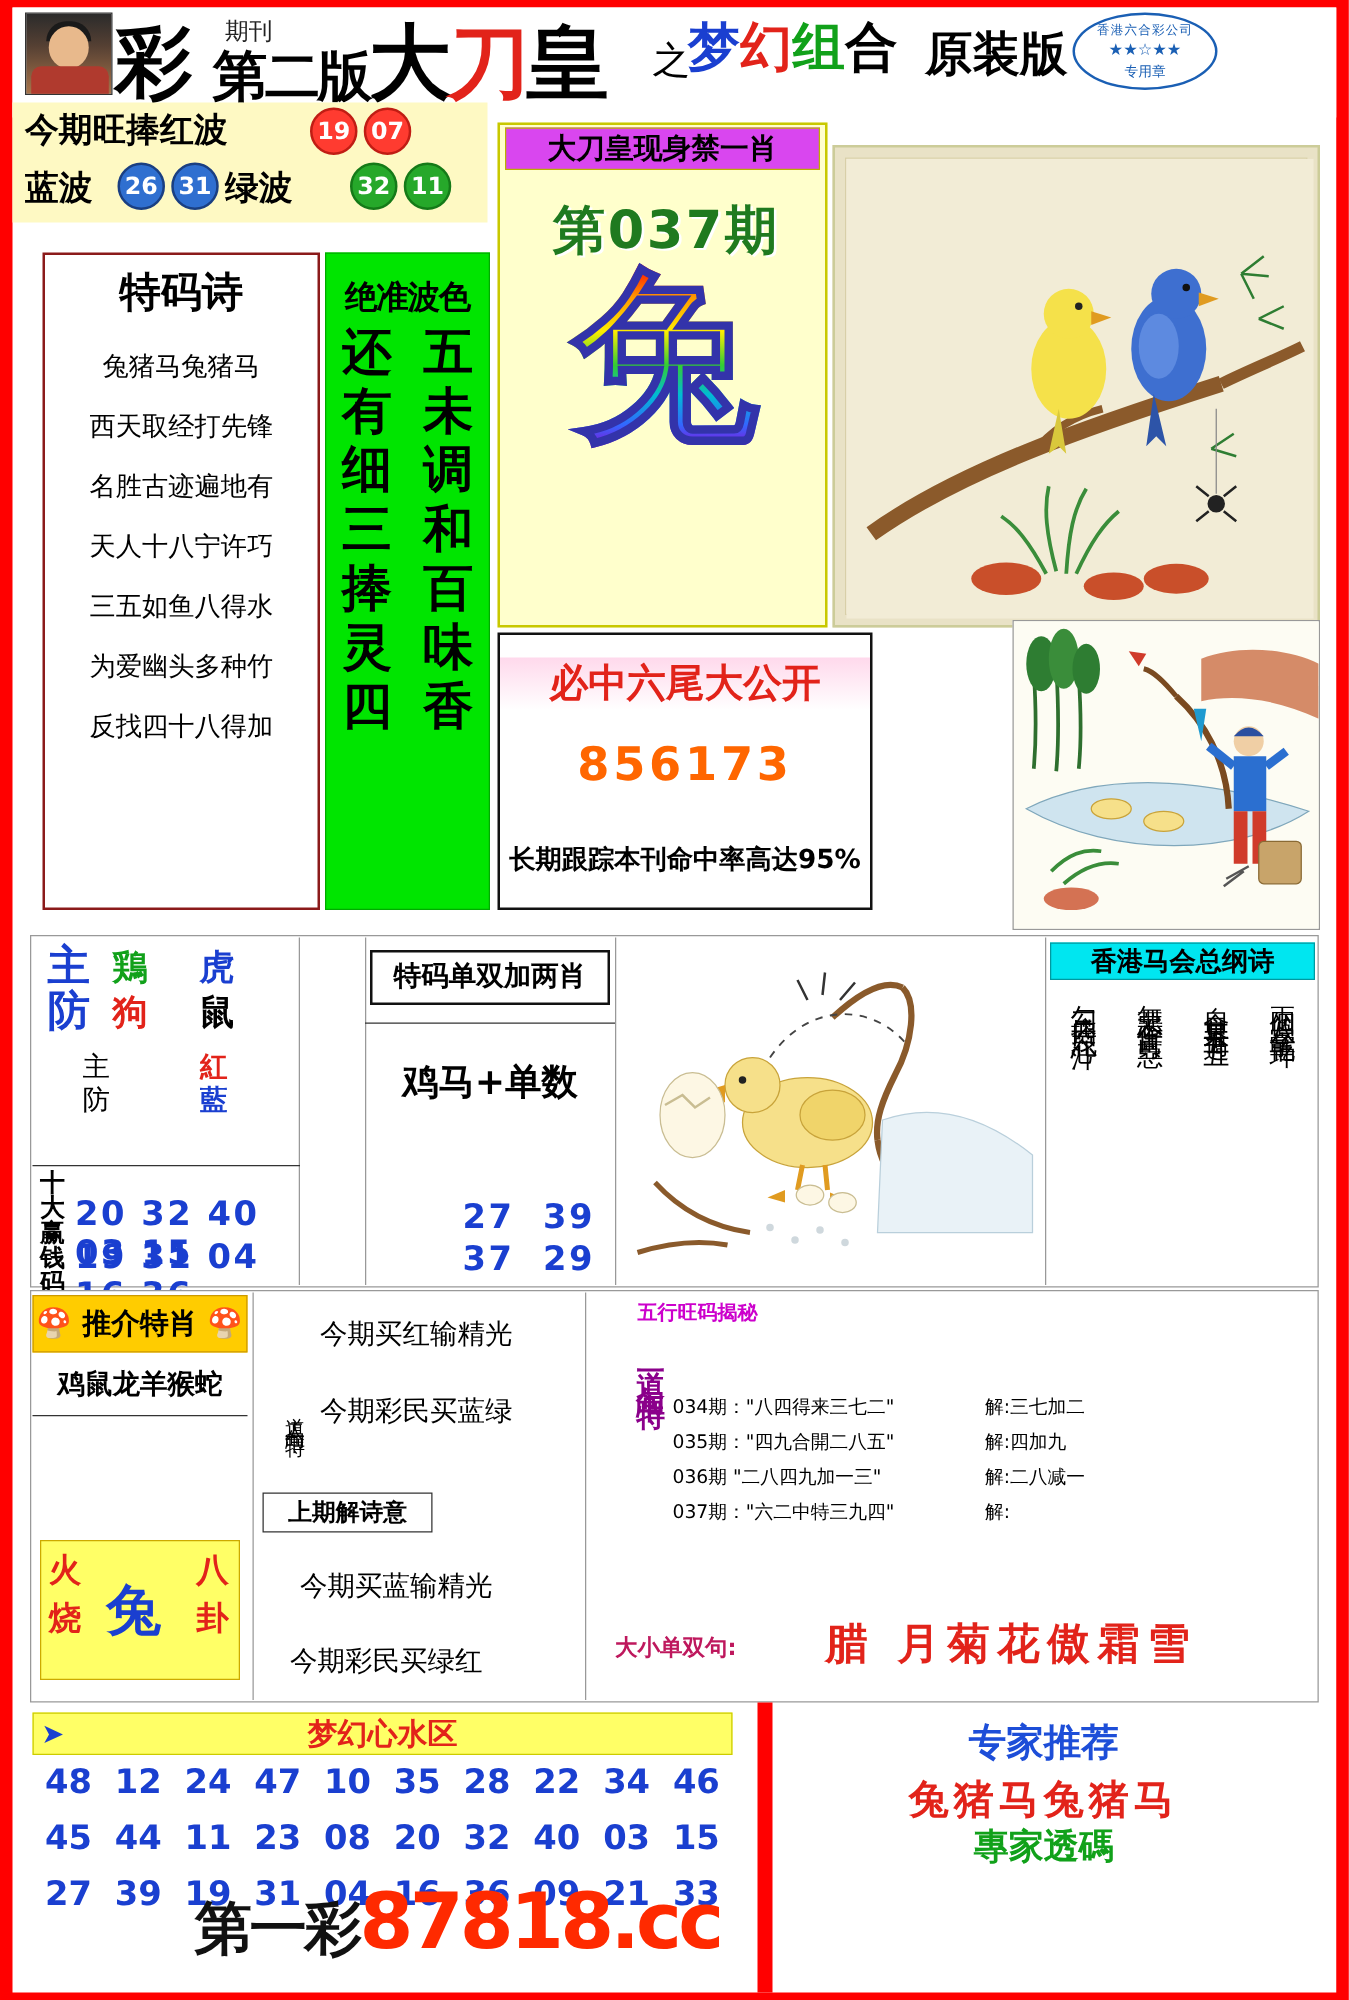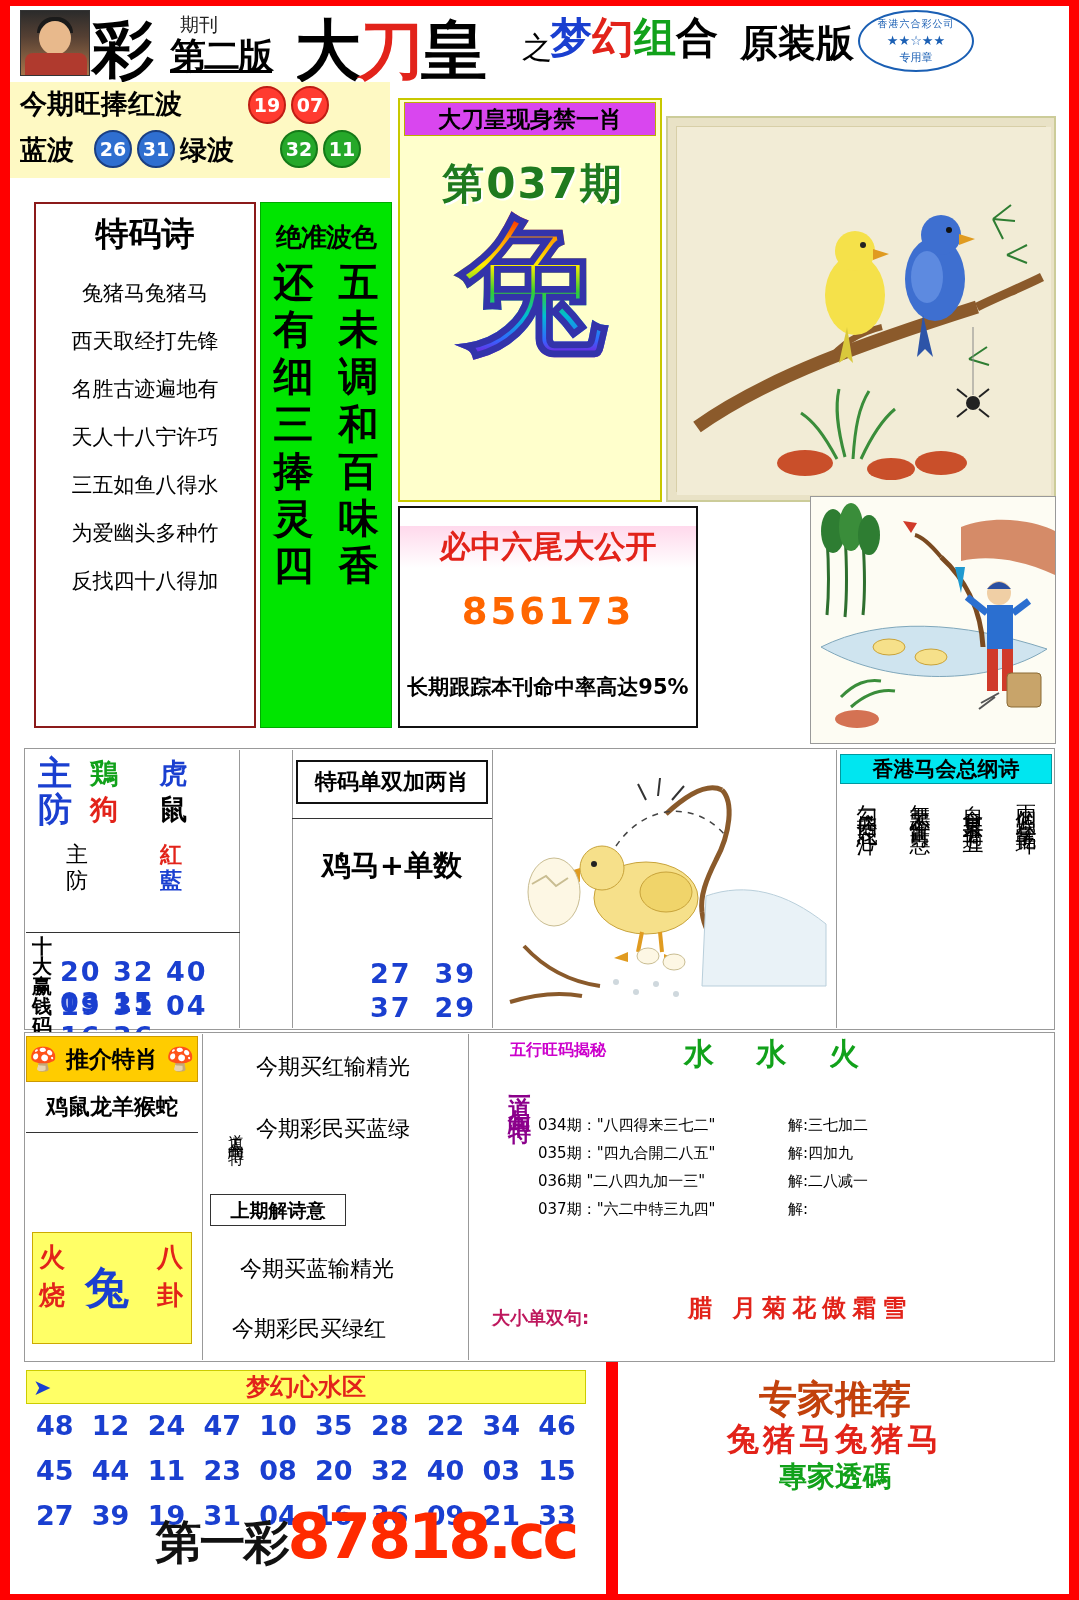--- a/index.html
+++ b/index.html
@@ -25,21 +25,21 @@
   .masthead{left:0;top:0;width:1059px;height:88px;background:#fff;}
   .portrait{left:10px;top:4px;width:70px;height:66px;
     background:linear-gradient(180deg,#2b2b2b 0%,#554033 40%,#a8744a 100%);
     border:1px solid #333;}
   .portrait .face{position:absolute;left:18px;top:10px;width:32px;height:34px;border-radius:50%;
     background:#e8b98c;}
   .portrait .hair{position:absolute;left:16px;top:6px;width:36px;height:16px;border-radius:18px 18px 0 0;background:#1a1a1a;}
   .portrait .body{position:absolute;left:4px;bottom:0;width:62px;height:22px;background:#b03a2e;border-radius:8px 8px 0 0;}
   .mh-cai{left:82px;top:2px;font-size:62px;font-weight:bold;color:#000;font-family:"DejaVu Sans",sans-serif;letter-spacing:-2px;}
   .mh-qikan{left:170px;top:6px;font-size:19px;color:#222;}
-  .mh-dier{left:160px;top:26px;font-size:36px;font-weight:bold;color:#000;letter-spacing:-2px;text-decoration:underline;}
+  .mh-dier{left:160px;top:26px;font-size:44px;font-weight:bold;color:#000;letter-spacing:-2px;}
   .mh-dadao{left:285px;top:0px;font-size:66px;font-weight:bold;color:#000;letter-spacing:-3px;}
   .mh-dao{color:#e2231a;}
   .mh-zhi{left:512px;top:22px;font-size:30px;color:#000;}
   .mh-meng{left:540px;top:4px;font-size:42px;font-weight:bold;}
   .mh-meng i{font-style:normal;}
   .c-blue{color:#1a3fd0;}
   .c-red{color:#e2231a;}
   .c-green{color:#11a11a;}
   .c-black{color:#000;}
   .mh-yuan{left:730px;top:12px;font-size:38px;font-weight:bold;color:#000;}
@@ -137,30 +137,30 @@
 
   .wuxing{left:500px;top:1034px;width:130px;height:24px;font-size:16px;font-weight:bold;color:#cc00cc;}
   .elem{font-size:30px;font-weight:bold;color:#11a11a;letter-spacing:16px;}
   .daoyiju{left:486px;top:1072px;width:40px;writing-mode:vertical-rl;font-size:23px;font-weight:bold;color:#8b008b;
     letter-spacing:6px;}
   .jielist{left:528px;top:1110px;width:460px;font-size:15px;color:#000;}
   .jielist .row{display:flex;margin-bottom:9px;}
   .jielist .q{width:250px;}
   .jielist .a{width:180px;}
   .daxiao{left:470px;top:1300px;font-size:18px;color:#be185d;font-weight:bold;margin-left:12px;}
-  .lamei{left:650px;top:1286px;font-size:24px;font-weight:bold;color:#e2231a;letter-spacing:6px;margin-left:28px;}
+  .lamei{left:650px;top:1286px;font-size:34px;font-weight:bold;color:#e2231a;letter-spacing:6px;}
 
   
   .mengbox{left:16px;top:1364px;width:560px;height:34px;background:#ffff66;border:1px solid #cc0;}
   .mengbox .zig{position:absolute;left:6px;top:4px;font-size:22px;color:#1a3fd0;}
   .mengbox .tt{text-align:center;font-size:24px;font-weight:bold;color:#e2231a;line-height:32px;}
   .mengnums{left:16px;top:1404px;width:560px;font-size:27px;color:#1a3fd0;font-weight:bold;}
   .mengnums .r{display:flex;justify-content:space-between;margin-bottom:14px;padding:0 10px;}
 
-  .zhuanjia1{left:660px;top:1368px;width:330px;text-align:center;font-size:38px;font-weight:bold;color:#c2410c;}
+  .zhuanjia1{left:660px;top:1368px;width:330px;text-align:center;font-size:30px;font-weight:bold;color:#1d4ed8;}
   .zjanimals{left:640px;top:1412px;width:370px;text-align:center;font-size:32px;font-weight:bold;color:#e2231a;letter-spacing:4px;}
   .zhuanjia2{left:660px;top:1452px;width:330px;text-align:center;font-size:28px;font-weight:bold;color:#11a11a;}
   .zjnums{left:612px;top:1496px;width:420px;display:flex;justify-content:space-between;
     font-size:28px;font-weight:bold;color:#1a3fd0;}
 
   .watermark{left:6px;top:1494px;width:700px;height:70px;text-align:center;}
   .wm-a{font-size:46px;font-weight:bold;color:#111;letter-spacing:-2px;}
   .wm-b{font-size:62px;font-weight:bold;color:#ff2a00;letter-spacing:-3px;}
   .redstripe{left:596px;top:1356px;width:12px;height:232px;background:#ff0000;}
 </style>
@@ -442,23 +442,20 @@
   </div>
 
   <div class="abs daoren">道人二句中特</div>
   <div class="abs buyline" style="left:246px;top:1046px;">今期买红输精光</div>
   <div class="abs buyline" style="left:246px;top:1108px;">今期彩民买蓝绿</div>
   <div class="abs shangqi">上期解诗意</div>
   <div class="abs buyline" style="left:230px;top:1248px;">今期买蓝输精光</div>
   <div class="abs buyline" style="left:222px;top:1308px;">今期彩民买绿红</div>
 
   <div class="abs wuxing">五行旺码揭秘</div>
-  <div class="abs" style="left:674px;top:1028px;">
-    <span class="elem">水 水 火</span>
-  </div>
   <div class="abs daoyiju">道一句中特</div>
   <div class="abs jielist">
     <div class="row">
       <div class="q">034期："八四得来三七二"</div>
       <div class="a">解:三七加二</div>
     </div>
     <div class="row">
       <div class="q">035期："四九合開二八五"</div>
       <div class="a">解:四加九</div>
     </div>

